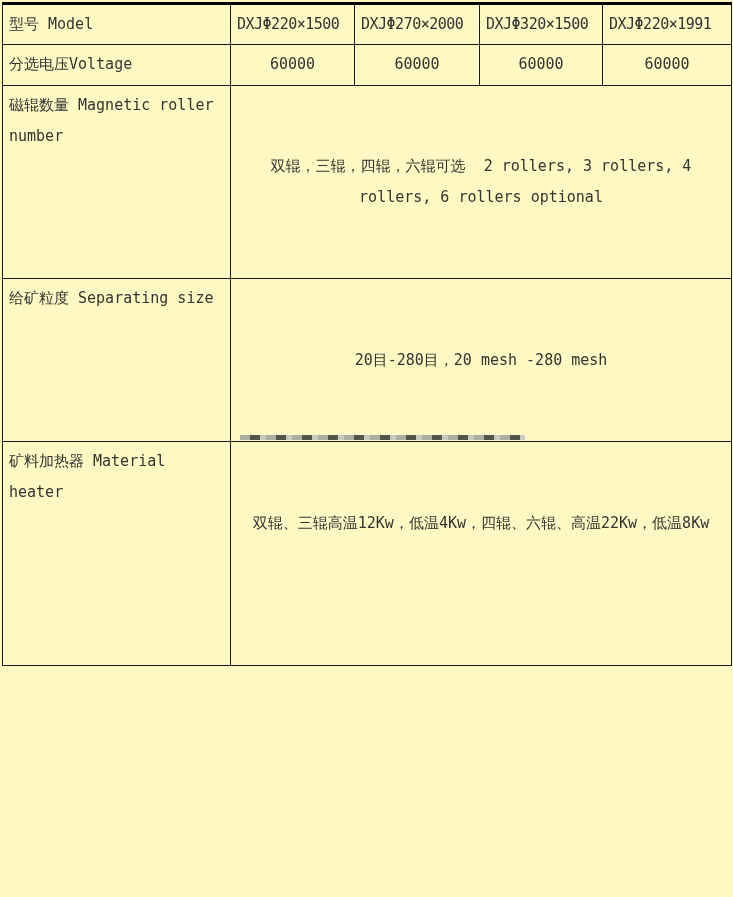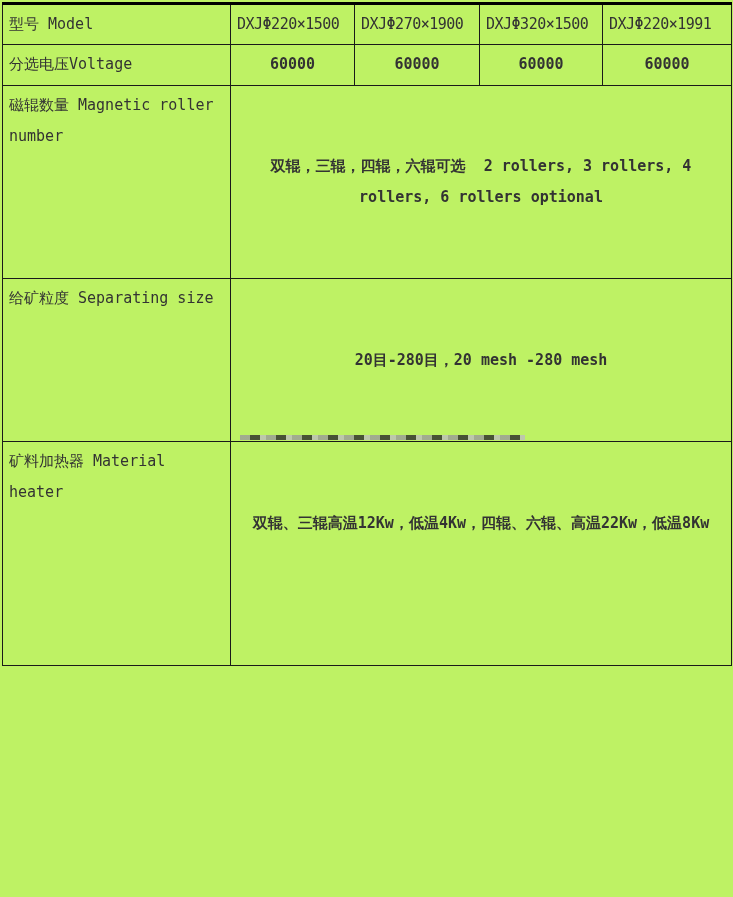--- a/index.html
+++ b/index.html
@@ -4,21 +4,21 @@
 <style>
   html, body {
     margin: 0;
     padding: 0;
     background: #ffffff;
   }
   .page {
     position: relative;
     width: 733px;
     height: 897px;
-    background: #bef264;
+    background: #fef9c3;
     font-family: "DejaVu Sans Mono", "Liberation Mono", monospace;
     color: #333333;
   }
   table.spec {
     position: absolute;
     left: 2px;
     top: 2px;
     width: 729px;
     border-collapse: collapse;
     table-layout: fixed;
@@ -37,21 +37,20 @@
   td.label {
     text-align: left;
     padding-left: 8px;
     white-space: pre-wrap;
     word-break: break-word;
   }
   td.val {
     text-align: center;
     white-space: pre-wrap;
     word-break: break-word;
-    font-weight: bold;
   }
   td.model-val {
     font-size: 14px;
     text-align: left;
     padding: 4px 1px;
     letter-spacing: -0.5px;
   }
   .para { margin: 0; text-align: center; }
   
   .r1  td { height: 40px; }
@@ -85,21 +84,21 @@
       <col style="width:124px">
       <col style="width:125px">
       <col style="width:123px">
       <col style="width:129px">
     </colgroup>
 
     <tbody>
         <tr class="r1">
       <td class="label">型号 Model</td>
       <td class="model-val">DXJΦ220×1500</td>
-      <td class="model-val">DXJΦ270×1900</td>
+      <td class="model-val">DXJΦ270×2000</td>
       <td class="model-val">DXJΦ320×1500</td>
       <td class="model-val">DXJΦ220×1991</td>
     </tr>
 
     <tr class="r2">
       <td class="label">分选电压Voltage</td>
       <td class="val">60000</td>
       <td class="val">60000</td>
       <td class="val">60000</td>
       <td class="val">60000</td>

